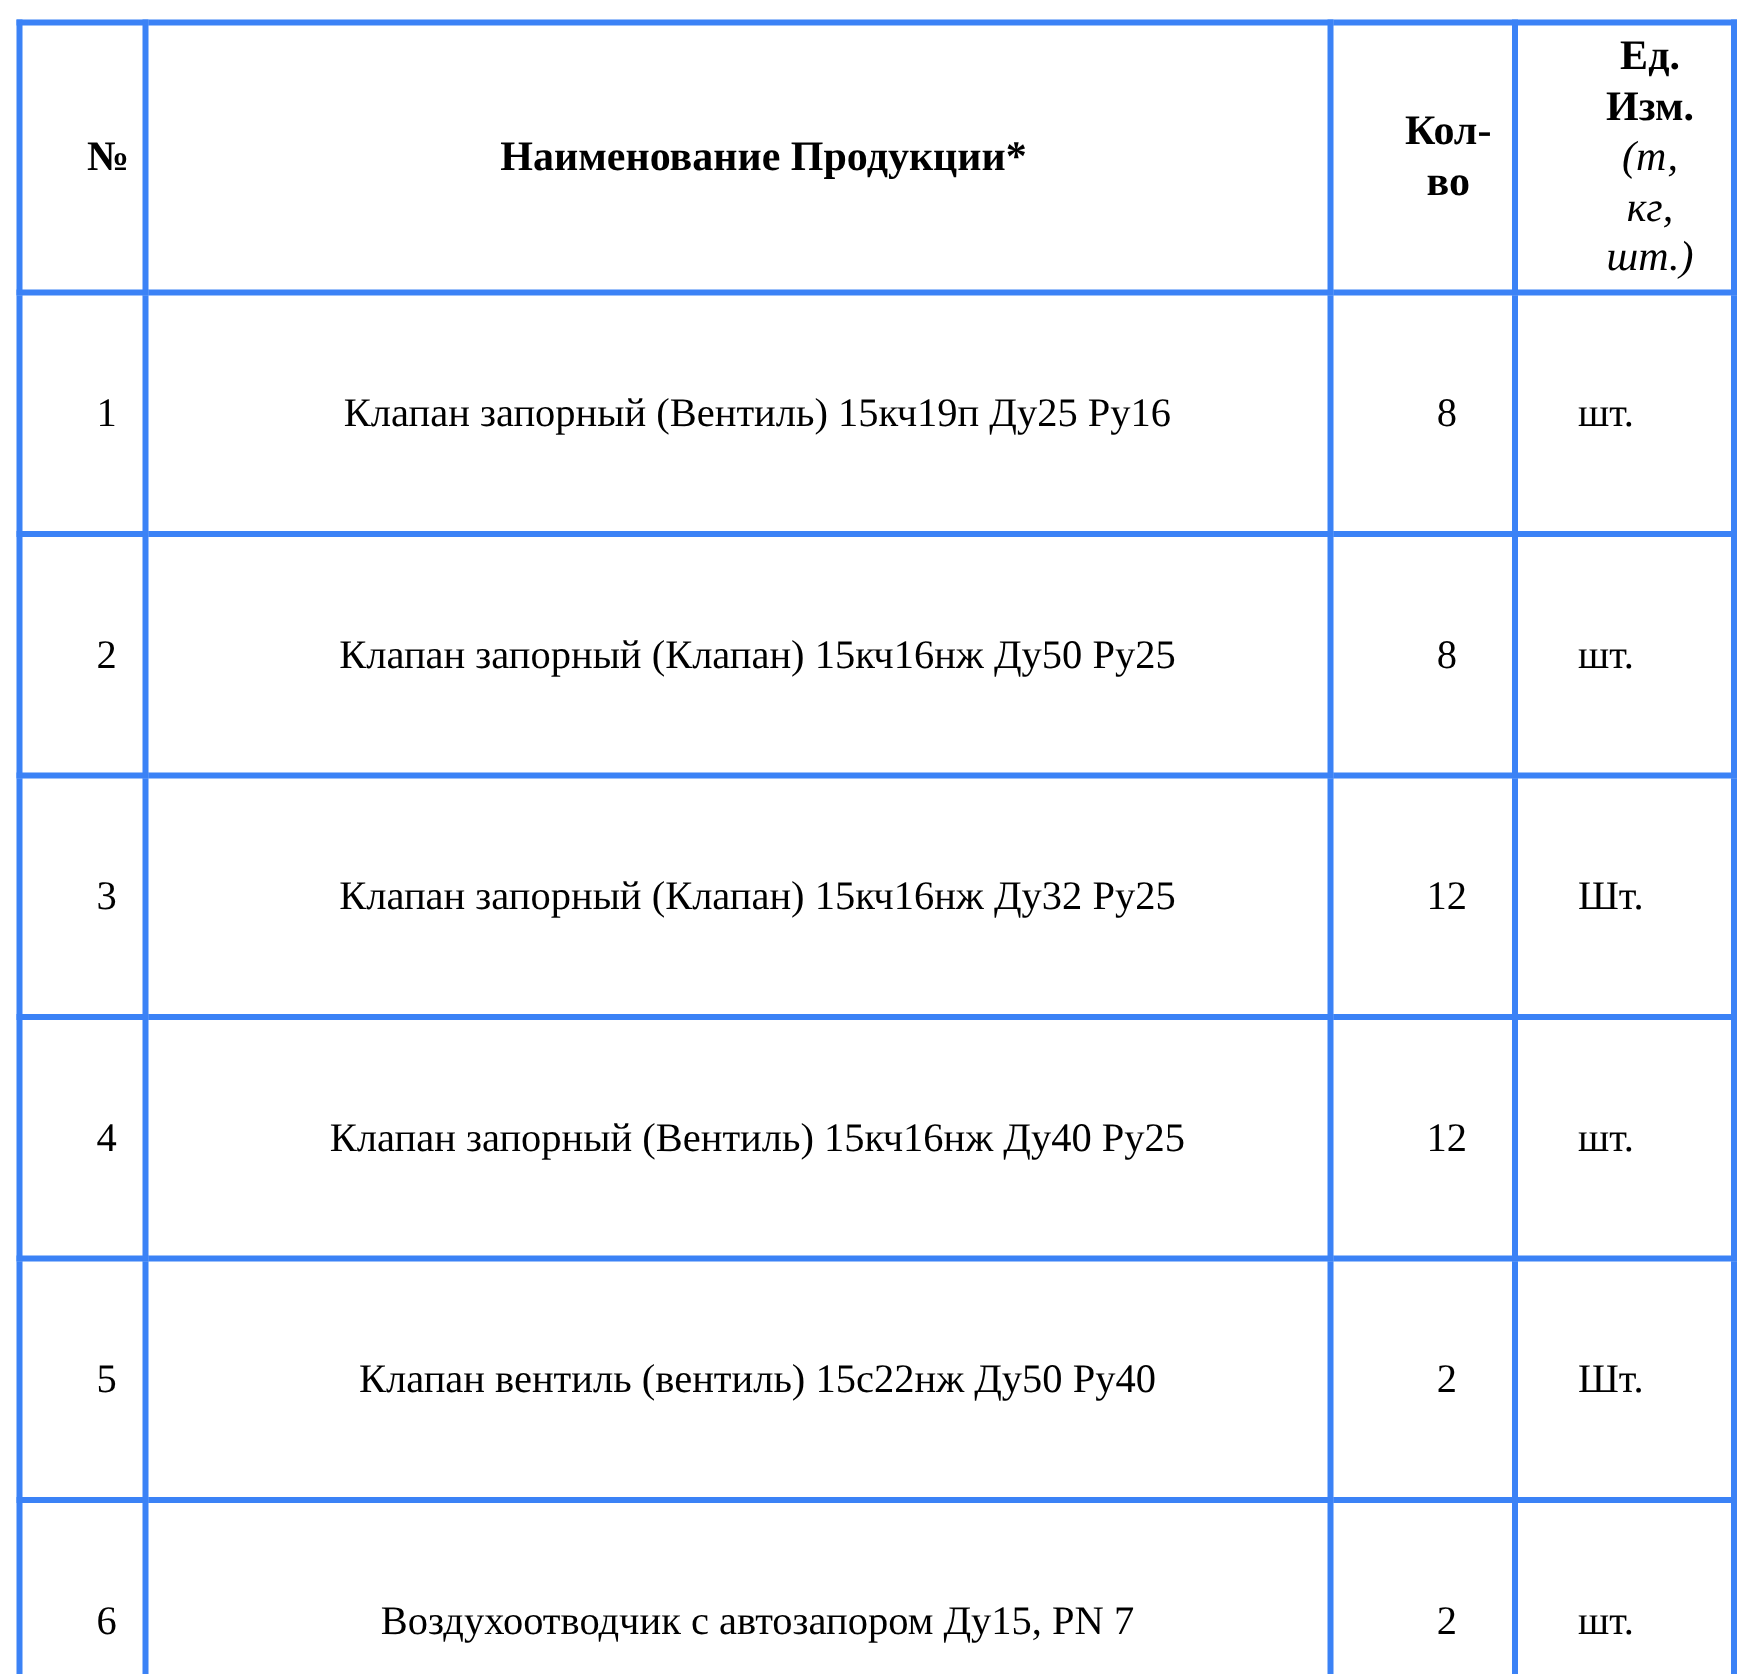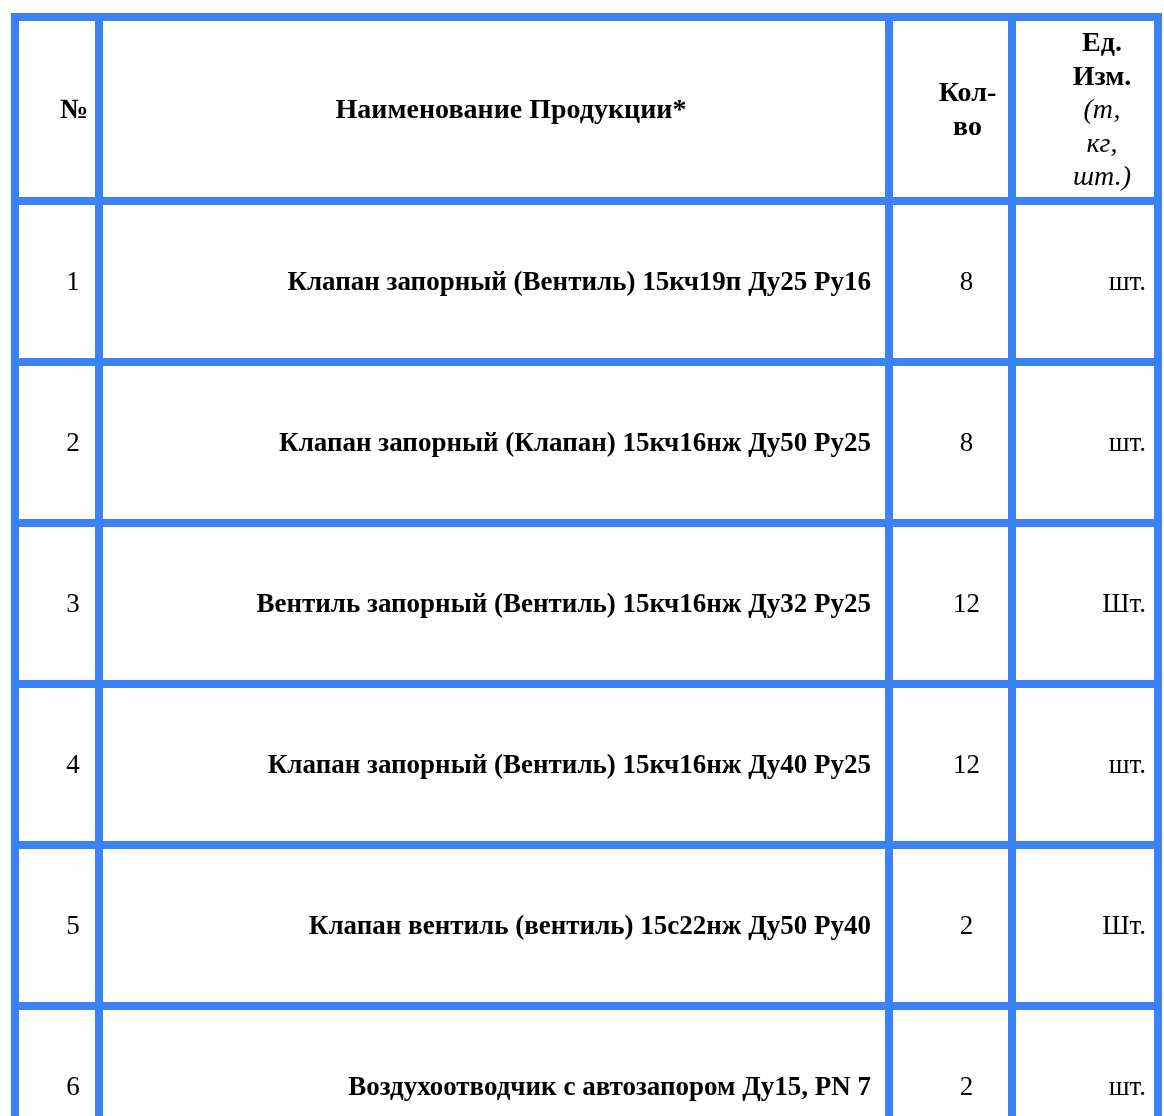--- a/index.html
+++ b/index.html
@@ -27,21 +27,21 @@
     background: #ffffff;
     border: 3px solid #000000;
   }
   table.products col.c-num  { width: 84px;  }
   table.products col.c-name { width: 790px; }
   table.products col.c-qty  { width: 123px; }
   table.products col.c-unit { width: 146px; }
 
   table.products th,
   table.products td {
-    border: 8px solid #3b82f6;
+    border: 4px solid #3b82f6;
     vertical-align: middle;
     background: #ffffff;
     padding-left: 40px;
   }
   table.products thead tr { height: 117px; }
   table.products tbody tr { height: 161px; }
 
   th {
     font-weight: bold;
     font-size: 28px;
@@ -51,23 +51,23 @@
   }
   th .unit-italic {
     font-weight: normal;
     font-style: italic;
   }
   td {
     font-size: 27px;
     padding: 4px 8px;
   }
   td.cell-num  { text-align: center; }
-  td.cell-name { text-align: right; padding-left: 20px; padding-right: 14px; font-weight: bold; }
+  td.cell-name { text-align: center; padding-left: 20px; padding-right: 14px; }
   td.cell-qty  { text-align: center; }
-  td.cell-unit { text-align: right; margin-left: 20px; }
+  td.cell-unit { text-align: left; margin-left: 20px; }
 </style>
 </head>
 <body>
 
 <div class="page">
   <table class="products">
     <colgroup>
       <col class="c-num">
       <col class="c-name">
       <col class="c-qty">
@@ -99,21 +99,21 @@
         <td class="cell-unit">шт.</td>
       </tr>
       <tr>
         <td class="cell-num">2</td>
         <td class="cell-name">Клапан запорный (Клапан) 15кч16нж Ду50 Ру25</td>
         <td class="cell-qty">8</td>
         <td class="cell-unit">шт.</td>
       </tr>
       <tr>
         <td class="cell-num">3</td>
-        <td class="cell-name">Вентиль запорный (Вентиль) 15кч16нж Ду32 Ру25</td>
+        <td class="cell-name">Клапан запорный (Клапан) 15кч16нж Ду32 Ру25</td>
         <td class="cell-qty">12</td>
         <td class="cell-unit">Шт.</td>
       </tr>
       <tr>
         <td class="cell-num">4</td>
         <td class="cell-name">Клапан запорный (Вентиль) 15кч16нж Ду40 Ру25</td>
         <td class="cell-qty">12</td>
         <td class="cell-unit">шт.</td>
       </tr>
       <tr>

